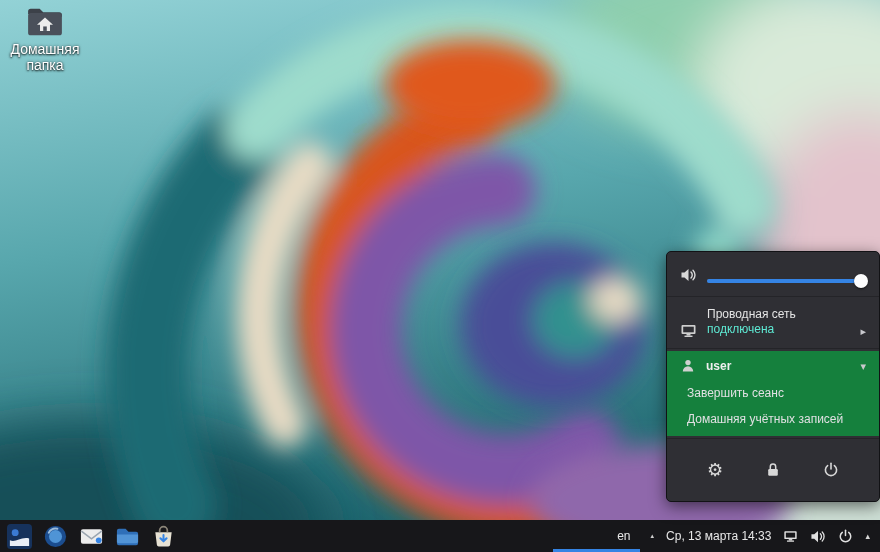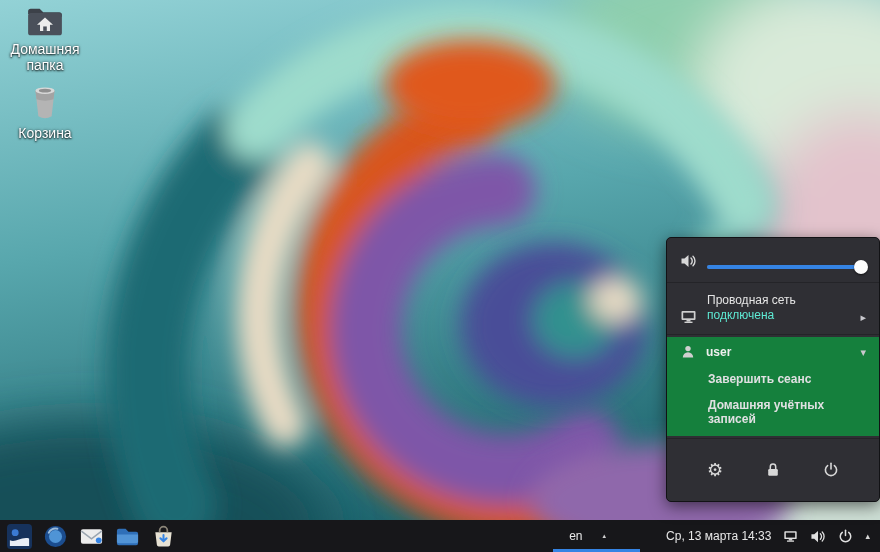--- a/index.html
+++ b/index.html
@@ -27,38 +27,38 @@
   .slider-knob{position:absolute;right:-7px;top:50%;transform:translateY(-50%);
       width:14px;height:14px;border-radius:50%;background:#fdfdfd;
       box-shadow:0 1px 2px rgba(0,0,0,.6);}
   .network-row{cursor:default;}
   .net-text{flex:1;line-height:1.3;}
   .net-text .dim{color:#5eead4;}
   .chev{color:#c9c9ce;font-size:11px;}
   .user-section{background:#15803d;padding-bottom:4px;}
   .user-row{padding:7px 13px;}
   .user-name{flex:1;font-weight:bold;color:#efefef;}
-  .submenu-item{padding:6px 13px 6px 41px;color:#e0e0e2;cursor:default;font-weight:bold;}
+  .submenu-item{padding:6px 13px 6px 20px;color:#e0e0e2;cursor:default;}
   .actions{display:flex;justify-content:space-evenly;align-items:center;
       padding:16px 8px 14px 8px;}
   .action-btn{background:none;border:none;padding:4px 10px;cursor:default;
       display:flex;align-items:center;justify-content:center;color:#d8d8d8;}
   .gear-glyph{font-size:18px;line-height:1;color:#d8d8d8;}
 
   
   .taskbar{position:absolute;left:0;right:0;bottom:0;height:32px;background:#17171a;
       display:flex;align-items:center;padding:0 6px;gap:9px;z-index:4;}
   .app-btn{width:27px;height:27px;display:flex;align-items:center;justify-content:center;
       background:none;border:none;padding:0;cursor:default;}
   .tb-spacer{flex:1;}
   .tray{display:flex;align-items:center;gap:12px;color:#e8e8e8;font-size:12px;
       padding-right:4px;}
   .kb{display:flex;align-items:center;gap:20px;cursor:default;}
   .kb .caret{font-size:7px;color:#cfcfcf;}
-  .clock{white-space:nowrap;cursor:default;margin-left:48px;}
+  .clock{white-space:nowrap;cursor:default;}
   .tray-icon{display:flex;align-items:center;cursor:default;}
   .chevron-up{font-size:9px;color:#d6d6d6;cursor:default;}
   .active-indicator{position:absolute;left:553px;bottom:0;width:87px;height:3px;
       background:#3584e4;z-index:6;}
 </style>
 </head>
 <body>
 
 <div id="screen">
 
@@ -104,29 +104,20 @@
   <div class="desktop-icon" style="left:0;top:6px">
     <svg class="dicon" width="40" height="32" viewBox="0 0 44 36">
       <path d="M3 9 V6 a3 3 0 0 1 3-3 h10 l4 4 h18 a3 3 0 0 1 3 3 v2 z" fill="#3c4149"></path>
       <rect x="3" y="8" width="38" height="25" rx="3" fill="#4a505a"></rect>
       <path d="M22 13 l9 8 h-3.4 v7 h-11.2 v-7 H13 z" fill="#ececec"></path>
       <rect x="20" y="23" width="4" height="5" fill="#4a505a"></rect>
     </svg>
     <div class="dlabel">Домашняя папка</div>
   </div>
 
-  <div class="desktop-icon" style="left:0;top:84px">
-    <svg class="dicon" width="30" height="38" viewBox="0 0 30 40">
-      <path d="M5 7 L25 7 L22 34 Q15 38 8 34 Z" fill="#b4b4b4"></path>
-      <path d="M5 7 L25 7 L24 16 Q15 19 6 16 Z" fill="#a3a3a3"></path>
-      <ellipse cx="15" cy="7" rx="10" ry="3.4" fill="#d9d9d9"></ellipse>
-      <ellipse cx="15" cy="7" rx="6.5" ry="2" fill="#8f8f8f"></ellipse>
-    </svg>
-    <div class="dlabel">Корзина</div>
-  </div>
 
   <div class="system-menu">
 
     <div class="row volume-row">
       <svg width="17" height="16" viewBox="0 0 17 16">
         <path d="M1.5 5.5 h3 l4-3.5 v12 l-4-3.5 h-3 z" fill="#d8d8d8"></path>
         <path d="M11 5 a4.2 4.2 0 0 1 0 6" stroke="#d8d8d8" stroke-width="1.4" fill="none" stroke-linecap="round"></path>
         <path d="M13 3.2 a6.8 6.8 0 0 1 0 9.6" stroke="#d8d8d8" stroke-width="1.4" fill="none" stroke-linecap="round"></path>
       </svg>
       <div class="slider">

